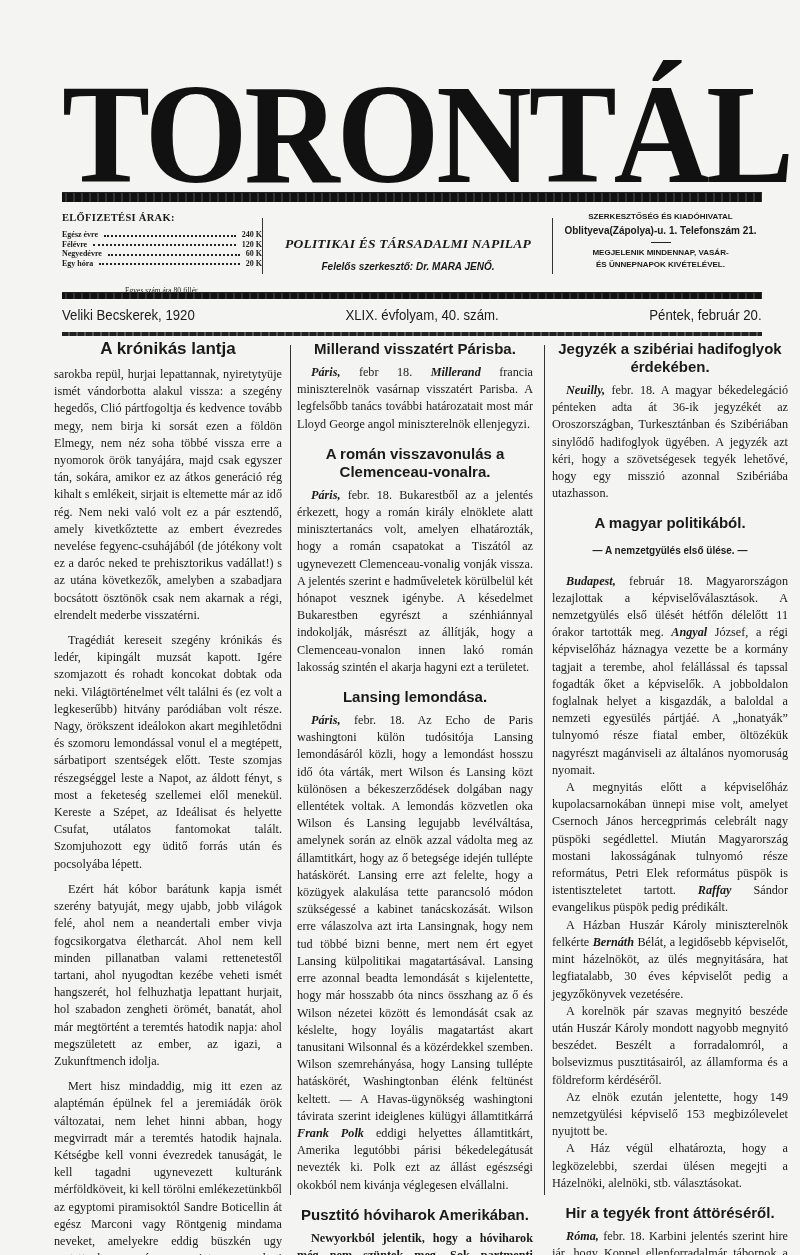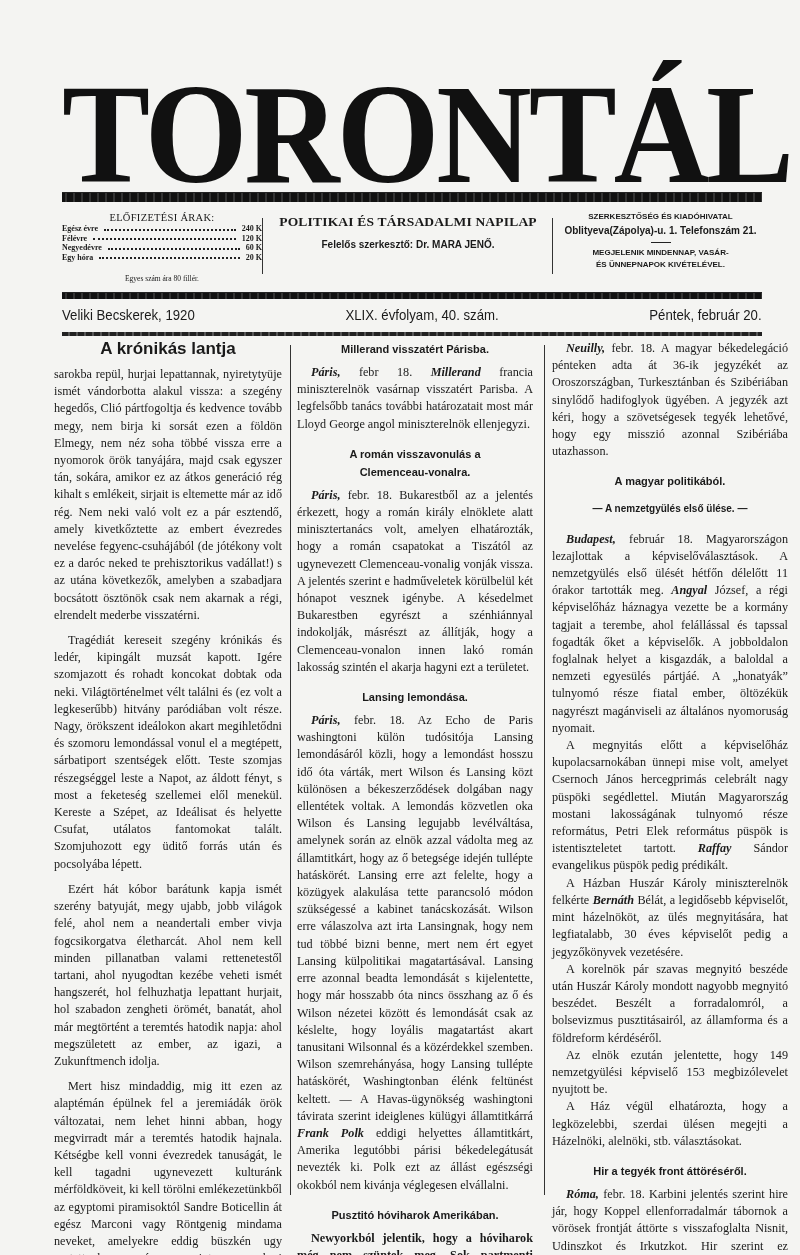--- a/index.html
+++ b/index.html
@@ -15,36 +15,36 @@
     font-size: 132px; line-height: 112px; letter-spacing: -3px; color: #111;
     transform: scaleY(1.08);
   }
   .rule-thick {
     position: absolute; left: 62px; width: 700px; height: 9px;
     background: repeating-linear-gradient(90deg, #111 0 3px, #333 3px 5px, #111 5px 8px);
     border-top: 1px solid #222;
   }
   .rule-thin { position: absolute; height: 3px; background: #222; }
   .hdr-left { position: absolute; left: 62px; top: 212px; width: 200px; font-size: 9px; }
-  .hdr-left .title { text-align: center; font-weight: normal; font-size: 10.5px; letter-spacing: .3px; margin-bottom: 1px; font-family: "Liberation Serif", serif; }
+  .hdr-left .title { font-weight: bold; font-size: 10.5px; letter-spacing: .3px; margin-bottom: 7px; font-family: "Liberation Serif", serif; }
   .price-row { display: flex; justify-content: space-between; font-weight: bold; line-height: 9.5px; font-size: 8px; align-items: flex-end; }
   .price-row .dots { flex: 1; border-bottom: 2px dotted #222; margin: 0 6px 3px; }
-  .single-price { text-align: center; font-size: 7.5px; margin-top: 12px; }
+  .single-price { text-align: center; font-size: 7.5px; margin-top: 18px; }
   .vline { position: absolute; width: 1px; background: #333; }
-  .hdr-mid { position: absolute; left: 268px; top: 214px; width: 280px; text-align: center; }
+  .hdr-mid { position: absolute; left: 268px; top: 236px; width: 280px; text-align: center; font-style: italic; }
   .hdr-mid .sub { font-size: 13.5px; font-weight: bold; letter-spacing: .2px; }
   .hdr-mid .ed { font-size: 10px; font-weight: bold; margin-top: 9px; font-family: "Liberation Sans", sans-serif; }
   .hdr-right { position: absolute; left: 558px; top: 210px; width: 205px; font-size: 8px; font-weight: bold; font-family: "Liberation Sans", sans-serif; line-height: 14px; text-align: center; }
   .hdr-right .sep { width: 20px; height: 1px; background: #222; margin: 4px auto; }
   .dateline { position: absolute; left: 62px; top: 306px; width: 700px; display: flex; justify-content: space-between; font-size: 15px; font-family: "Liberation Sans", sans-serif; transform: scaleX(.88); transform-origin: left; width: 795px; }
   .col { position: absolute; top: 340px; font-size: 12.2px; line-height: 17.2px; text-align: justify; }
   .col p { margin: 0; text-indent: 0; }
   .col p.ind { text-indent: 14px; }
   .col .gap { height: 8px; }
-  .col h2 { margin: 0 0 6px; text-align: center; font-family: "Liberation Sans", sans-serif; font-weight: bold; font-size: 11px; line-height: 18px; }
+  .col h2 { margin: 0 0 6px; text-align: center; font-family: "Liberation Sans", sans-serif; font-weight: bold; font-size: 15px; line-height: 18px; }
   .col h3 { margin: 0 0 7px; text-align: center; font-weight: bold; font-size: 10px; font-family: "Liberation Sans", sans-serif; }
   .col em.it { font-style: italic; font-weight: bold; }
   .c1 { left: 54px; width: 228px; }
   .c2 { left: 297px; width: 236px; }
   .c3 { left: 552px; width: 236px; }
 </style>
 </head>
 <body>
 
 <div class="masthead">TORONTÁL</div>
@@ -125,20 +125,21 @@
   <p class="ind"><em class="it">Páris,</em><span> febr. 18. Bukarestből az a jelentés érkezett, hogy a román király elnöklete alatt minisztertanács volt, amelyen elhatározták, hogy a román csapatokat a Tiszától az ugynevezett Clemenceau-vonalig vonják vissza. A jelentés szerint e hadműveletek körülbelül két hónapot vesznek igénybe. A késedelmet Bukarestben egyrészt a szénhiánnyal indokolják, másrészt az állítják, hogy a Clemenceau-vonalon innen lakó román lakosság szintén el akarja hagyni ezt a területet.</span></p>
   <div class="gap" style="height:12px;"></div>
   <h2>Lansing lemondása.</h2>
   <p class="ind"><em class="it">Páris,</em><span> febr. 18. Az Echo de Paris washingtoni külön tudósitója Lansing lemondásáról közli, hogy a lemondást hosszu idő óta várták, mert Wilson és Lansing közt különösen a békeszerződések dolgában nagy ellentétek voltak. A lemondás közvetlen oka Wilson és Lansing legujabb levélváltása, amelynek során az elnök azzal vádolta meg az államtitkárt, hogy az ő betegsége idején tullépte hatáskörét. Lansing erre azt felelte, hogy a közügyek alakulása tette parancsoló módon szükségessé a kabinet tanácskozását. Wilson erre válaszolva azt irta Lansingnak, hogy nem tud többé bizni benne, mert nem ért egyet Lansing külpolitikai magatartásával. Lansing erre azonnal beadta lemondását s kijelentette, hogy már hosszabb óta nincs összhang az ő és Wilson nézetei között és lemondását csak az késlelte, hogy loyális magatartást akart tanusitani Wilsonnal és a közérdekkel szemben. Wilson szemrehányása, hogy Lansing tullépte hatáskörét, Washingtonban élénk feltünést keltett. — A Havas-ügynökség washingtoni távirata szerint ideiglenes külügyi államtitkárrá </span><em class="it">Frank Polk</em><span> eddigi helyettes államtitkárt, Amerika legutóbbi párisi békedelegátusát nevezték ki. Polk ezt az állást egészségi okokból nem kivánja véglegesen elvállalni.</span></p>
   <div class="gap" style="height:12px;"></div>
   <h2>Pusztitó hóviharok Amerikában.</h2>
   <p class="ind" style="font-weight:bold;">Newyorkból jelentik, hogy a hóviharok még nem szüntek meg. Sok partmenti helység teljesen elpusztult és a lakosságot a hóból ki kell ásni.</p>
 </div>
 
 <div class="col c3">
+  <h2 style="padding:0 4px;">Jegyzék a szibériai hadifoglyok érdekében.</h2>
   <p class="ind"><em class="it">Neuilly,</em><span> febr. 18. A magyar békedelegáció pénteken adta át 36-ik jegyzékét az Oroszországban, Turkesztánban és Szibériában sinylődő hadifoglyok ügyében. A jegyzék azt kéri, hogy a szövetségesek tegyék lehetővé, hogy egy misszió azonnal Szibériába utazhasson.</span></p>
   <div class="gap" style="height:12px;"></div>
   <h2 style="margin-bottom:10px;">A magyar politikából.</h2>
   <h3>— A nemzetgyülés első ülése. —</h3>
   <div class="gap" style="height:6px;"></div>
   <p class="ind"><em class="it">Budapest,</em><span> február 18. Magyarországon lezajlottak a képviselőválasztások. A nemzetgyülés első ülését hétfőn délelőtt 11 órakor tartották meg. </span><em class="it">Angyal</em><span> József, a régi képviselőház háznagya vezette be a kormány tagjait a terembe, ahol felállással és tapssal fogadták őket a képviselők. A jobboldalon foglalnak helyet a kisgazdák, a baloldal a nemzeti egyesülés pártjáé. A „honatyák” tulnyomó része fiatal ember, öltözékük nagyrészt magánviseli az általános nyomoruság nyomait.</span></p>
   <p class="ind"><span>A megnyitás előtt a képviselőház kupolacsarnokában ünnepi mise volt, amelyet Csernoch János hercegprimás celebrált nagy püspöki segédlettel. Miután Magyarország mostani lakosságának tulnyomó része református, Petri Elek református püspök is istentiszteletet tartott. </span><em class="it">Raffay</em><span> Sándor evangelikus püspök pedig prédikált.</span></p>
   <p class="ind"><span>A Házban Huszár Károly miniszterelnök felkérte </span><em class="it">Bernáth</em><span> Bélát, a legidősebb képviselőt, mint házelnököt, az ülés megnyitására, hat legfiatalabb, 30 éves képviselőt pedig a jegyzőkönyvek vezetésére.</span></p>
   <p class="ind">A korelnök pár szavas megnyitó beszéde után Huszár Károly mondott nagyobb megnyitó beszédet. Beszélt a forradalomról, a bolsevizmus pusztitásairól, az államforma és a földreform kérdéséről.</p>
   <p class="ind">Az elnök ezután jelentette, hogy 149 nemzetgyülési képviselő 153 megbizólevelet nyujtott be.</p>

